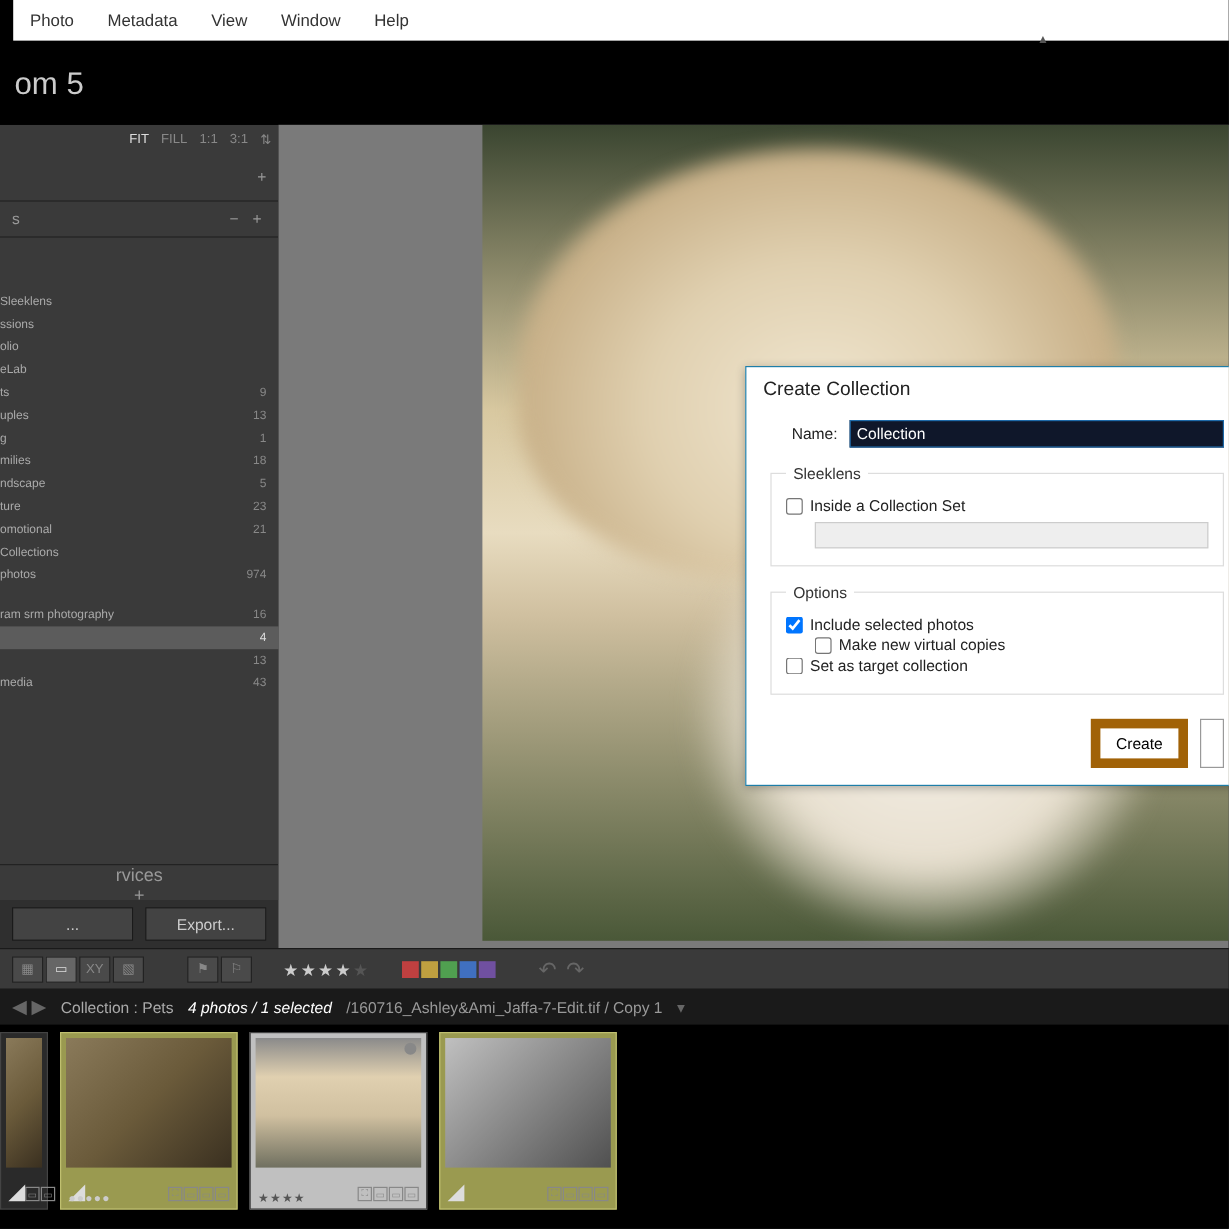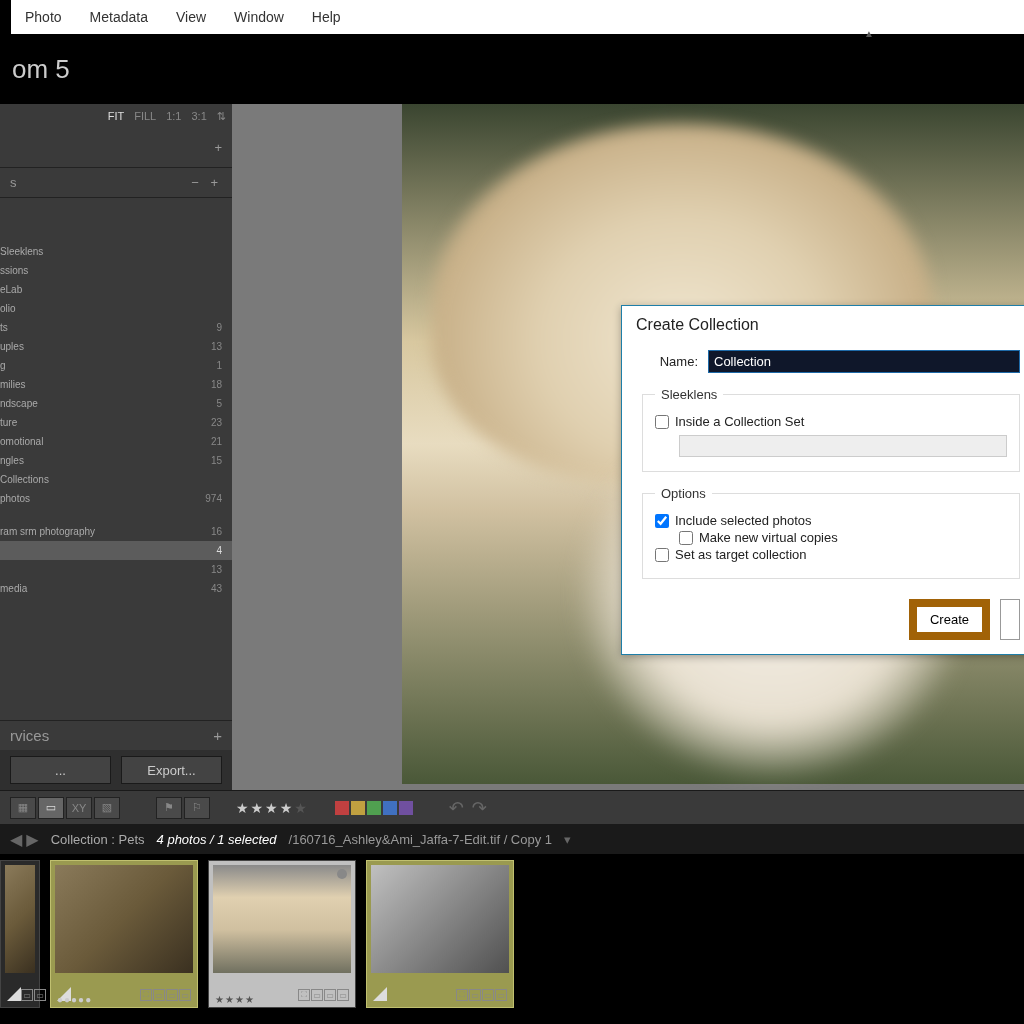--- a/index.html
+++ b/index.html
@@ -17,21 +17,21 @@
 .zoom-controls .active { color: #ddd; padding-left: 16px; }
 .panel-spacer { height: 40px; border-bottom: 1px solid #222; display:flex; justify-content:flex-end; align-items:center; padding-right:10px; color:#999; }
 .panel-header { height: 30px; display: flex; justify-content: space-between; align-items: center; padding: 0 10px; color: #999; border-bottom: 1px solid #222;}
 .panel-header .pm { letter-spacing: 4px; }
 .coll-list { flex: 1; padding: 4px 0; }
 .row { display: flex; justify-content: space-between; padding: 4px 10px 4px 0; font-size: 10px; color: #aaa; }
 .row.sel { background: #5c5c5c; color: #ddd; }
 .row .cnt { color: #888; }
 .row.sel .cnt { color: #ddd; }
 .spacer-row { height: 14px; }
-.svc-header { height: 30px; display:flex; justify-content:space-between; align-items:center; padding: 0 10px; color:#999; font-size:15px; border-top:1px solid #222; }
+.svc-header { height: 30px; display:flex; justify-content:space-between; align-items:center; padding: 0 10px; color:#999; font-size:15px; border-top:1px solid #222;flex-direction:column; }
 .sidebar-buttons { height: 40px; display: flex; gap: 10px; padding: 6px 10px; background:#2f2f2f;}
 .sidebar-buttons button { flex: 1; background: #434343; border: 1px solid #1a1a1a; color: #ccc; font-size: 13px; cursor: pointer; }
 
 .canvas { flex: 1; background: #7a7a7a; position: relative; display:flex; align-items:center; justify-content:center; overflow:hidden; }
 .photo { position:absolute; left:170px; top:0; width:760px; height:680px; background: linear-gradient(180deg,#3a4530 0%, #d8c8a0 35%, #e8dcc0 50%, #d0c0a0 60%, #4a5838 100%); }
 .photo::before { content:''; position:absolute; left:30px; top:20px; width:500px; height:360px; background: radial-gradient(ellipse at 50% 60%, #f0e6d0 0%, #e0d0b0 40%, #c8b088 70%, transparent 80%); filter: blur(8px); border-radius: 50% 50% 40% 40%; }
 .photo::after { content:''; position:absolute; left:180px; top:310px; width:380px; height:360px; background: radial-gradient(ellipse, #f5f0e8 0%, #e8e0d0 50%, transparent 75%); filter:blur(12px); border-radius:50%;}
 
 .dialog { position: absolute; left: 621px; top: 305px; width: 420px; background: #fff; border: 1px solid #1e7ea8; font-size: 13px; color: #222; z-index: 100; box-shadow: 0 2px 8px rgba(0,0,0,0.3);}
 .dialog-title { padding: 10px 14px; font-size: 16px; color: #222; }
@@ -116,25 +116,25 @@
     <div class="coll-list">
       <div class="row">
           <span>Sleeklens</span>
           <span class="cnt"></span>
         </div>
       <div class="row">
           <span>ssions</span>
           <span class="cnt"></span>
         </div>
       <div class="row">
+          <span>olio</span>
+          <span class="cnt"></span>
+        </div>
+      <div class="row">
           <span>eLab</span>
-          <span class="cnt"></span>
-        </div>
-      <div class="row">
-          <span>olio</span>
           <span class="cnt"></span>
         </div>
       <div class="row">
           <span>ts</span>
           <span class="cnt">9</span>
         </div>
       <div class="row">
           <span>uples</span>
           <span class="cnt">13</span>
         </div>
@@ -150,24 +150,20 @@
           <span>ndscape</span>
           <span class="cnt">5</span>
         </div>
       <div class="row">
           <span>ture</span>
           <span class="cnt">23</span>
         </div>
       <div class="row">
           <span>omotional</span>
           <span class="cnt">21</span>
-        </div>
-      <div class="row">
-          <span>ngles</span>
-          <span class="cnt">15</span>
         </div>
       <div class="row">
           <span> Collections</span>
           <span class="cnt"></span>
         </div>
       <div class="row">
           <span> photos</span>
           <span class="cnt">974</span>
         </div>
       <div class="spacer-row"></div>

